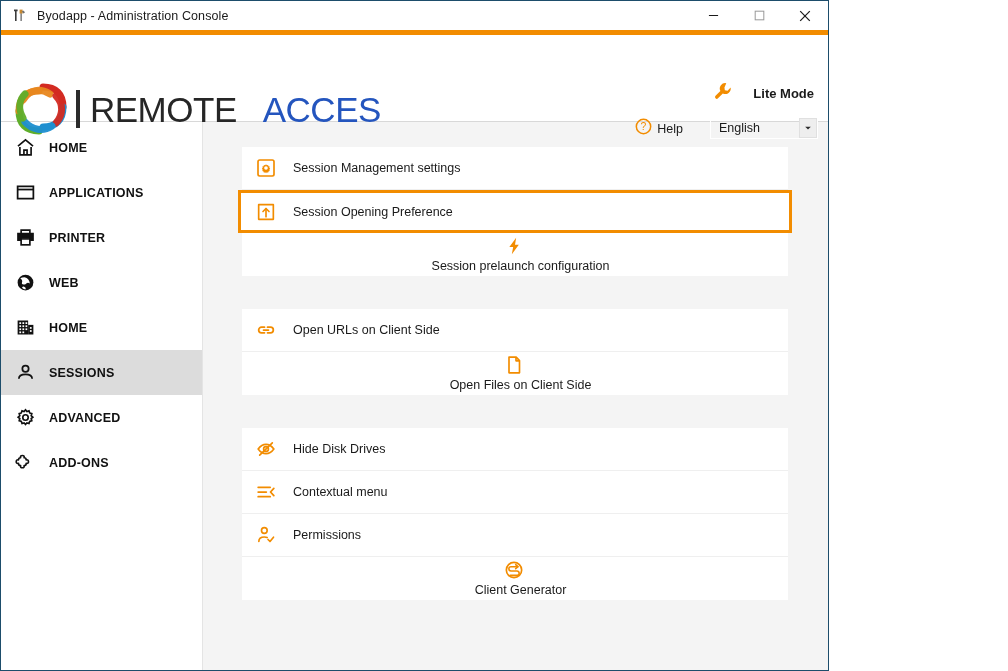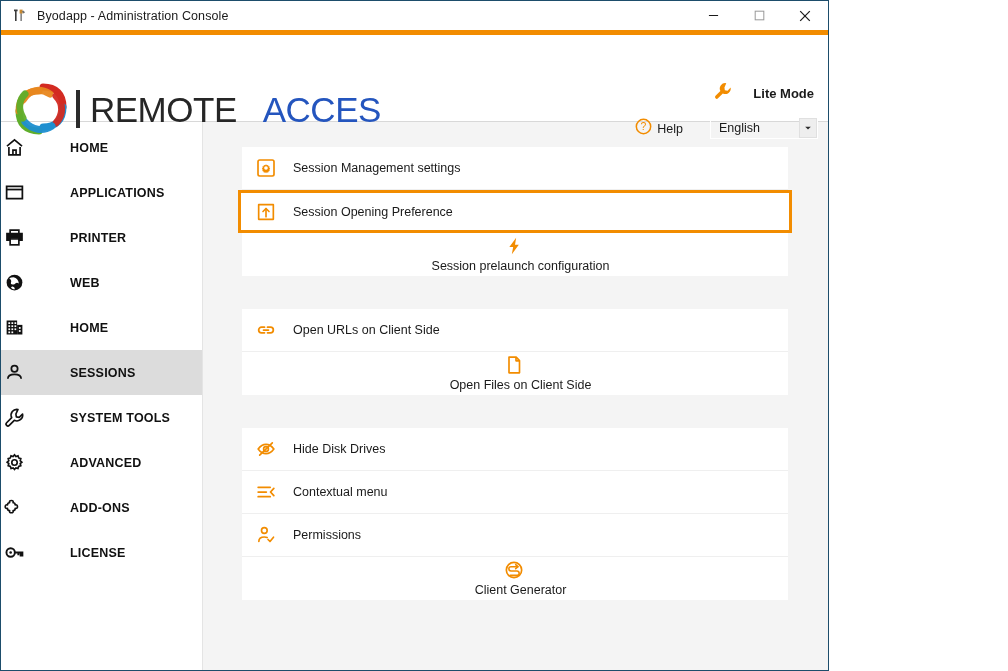--- a/index.html
+++ b/index.html
@@ -92,21 +92,21 @@
   .body-row { flex: 1 1 auto; display: flex; min-height: 0; }
 
   
   .sidebar {
     width: 201px; flex: 0 0 201px;
     background: #ffffff; border-top: 1px solid #d8d8d8;
     padding-top: 3px;
   }
   .side-item {
     height: 45px; display: flex; align-items: center;
-    cursor: default; gap: 32px;
+    padding-left: 11px; cursor: default;
   }
   .side-item.active { background: #dcdcdc; }
   .side-icon {
     width: 26px; height: 26px; flex: 0 0 26px;
     display: flex; align-items: center; justify-content: center;
     margin-right: 11px;
   }
   .side-label {
     font-size: 12.5px; font-weight: bold; color: #111111;
     letter-spacing: .2px; white-space: nowrap;
@@ -309,58 +309,40 @@
       <div class="side-item active">
         <span class="side-icon">
           <svg viewBox="0 0 24 24" width="21" height="21" fill="none" stroke="#111" stroke-width="2">
             <circle cx="12" cy="7.6" r="3.6"></circle>
             <path d="M4.4 19.2 q0 -5.2 7.6 -5.2 t7.6 5.2"></path>
           </svg>
         </span>
         <span class="side-label">SESSIONS</span>
       </div>
 
-      <div class="side-item">
-        <span class="side-icon">
-          <svg viewBox="0 0 24 24" width="21" height="21">
-            <path d="M16 2.8 a6.6 6.6 0 0 0 -7.2 9.4 L3 18 a2.1 2.1 0 0 0 3 3 l5.8 -5.8 a6.6 6.6 0 0 0 9.4 -7.2 l-3.8 3.8 l-3.3 -0.5 l-0.5 -3.3 Z" fill="none" stroke="#111" stroke-width="1.9" stroke-linejoin="round"></path>
-          </svg>
-        </span>
-        <span class="side-label">SYSTEM TOOLS</span>
-      </div>
 
       <div class="side-item">
         <span class="side-icon">
           <svg viewBox="0 0 24 24" width="21" height="21" fill="none" stroke="#111" stroke-width="1.9">
             <path d="M12 3.2 l1.6 1.9 l2.4 -0.7 l0.8 2.4 l2.4 0.8 l-0.7 2.4 l1.9 1.6 l-1.9 1.6 l0.7 2.4 l-2.4 0.8 l-0.8 2.4 l-2.4 -0.7 l-1.6 1.9 l-1.6 -1.9 l-2.4 0.7 l-0.8 -2.4 l-2.4 -0.8 l0.7 -2.4 l-1.9 -1.6 l1.9 -1.6 l-0.7 -2.4 l2.4 -0.8 l0.8 -2.4 l2.4 0.7 Z"></path>
             <circle cx="12" cy="12" r="3.1"></circle>
           </svg>
         </span>
         <span class="side-label">ADVANCED</span>
       </div>
 
       <div class="side-item">
         <span class="side-icon">
           <svg viewBox="0 0 24 24" width="21" height="21" fill="none" stroke="#111" stroke-width="1.9" stroke-linejoin="round">
             <path d="M4 9 q0 -2.4 2.4 -2.4 q-0.6 -2.6 2 -2.6 q2.6 0 2 2.6 q2.4 0 2.4 2.4 q2.6 -0.6 2.6 2 q0 2.6 -2.6 2 q0 2.4 -2.4 2.4 q0.6 2.6 -2 2.6 q-2.6 0 -2 -2.6 q-2.4 0 -2.4 -2.4 q-2.6 0.6 -2.6 -2 q0 -2.6 2.6 -2 Z"></path>
           </svg>
         </span>
         <span class="side-label">ADD-ONS</span>
       </div>
 
-      <div class="side-item">
-        <span class="side-icon">
-          <svg viewBox="0 0 24 24" width="21" height="21">
-            <circle cx="7.6" cy="12" r="4.8" fill="none" stroke="#111" stroke-width="2.2"></circle>
-            <circle cx="7.6" cy="12" r="1.5" fill="#111"></circle>
-            <path d="M12.2 12 H21 V15.4 H19 V12.6 M16.4 12 V15" fill="none" stroke="#111" stroke-width="2.2"></path>
-          </svg>
-        </span>
-        <span class="side-label">LICENSE</span>
-      </div>
     </nav>
 
     <main class="content">
 
       <section class="group">
         <div class="row">
           <span class="row-icon">
             <svg viewBox="0 0 24 24" width="20" height="20">
               <rect x="2.4" y="2.4" width="19.2" height="19.2" rx="2" fill="none" stroke="#F28C00" stroke-width="2"></rect>
               <path d="M12 6.6 l1.3 1.5 l1.9 -0.6 l0.6 1.9 l1.9 0.6 l-0.6 1.9 l1.3 1.5 l-1.3 1.5 l0.6 1.9 l-1.9 0.6 l-0.6 1.9 l-1.9 -0.6 l-1.3 1.5 l-1.3 -1.5 l-1.9 0.6 l-0.6 -1.9 l-1.9 -0.6 l0.6 -1.9 l-1.3 -1.5 l1.3 -1.5 l-0.6 -1.9 l1.9 -0.6 l0.6 -1.9 l1.9 0.6 Z" fill="#F28C00" transform="scale(0.78) translate(3.4 3.2)"></path>

